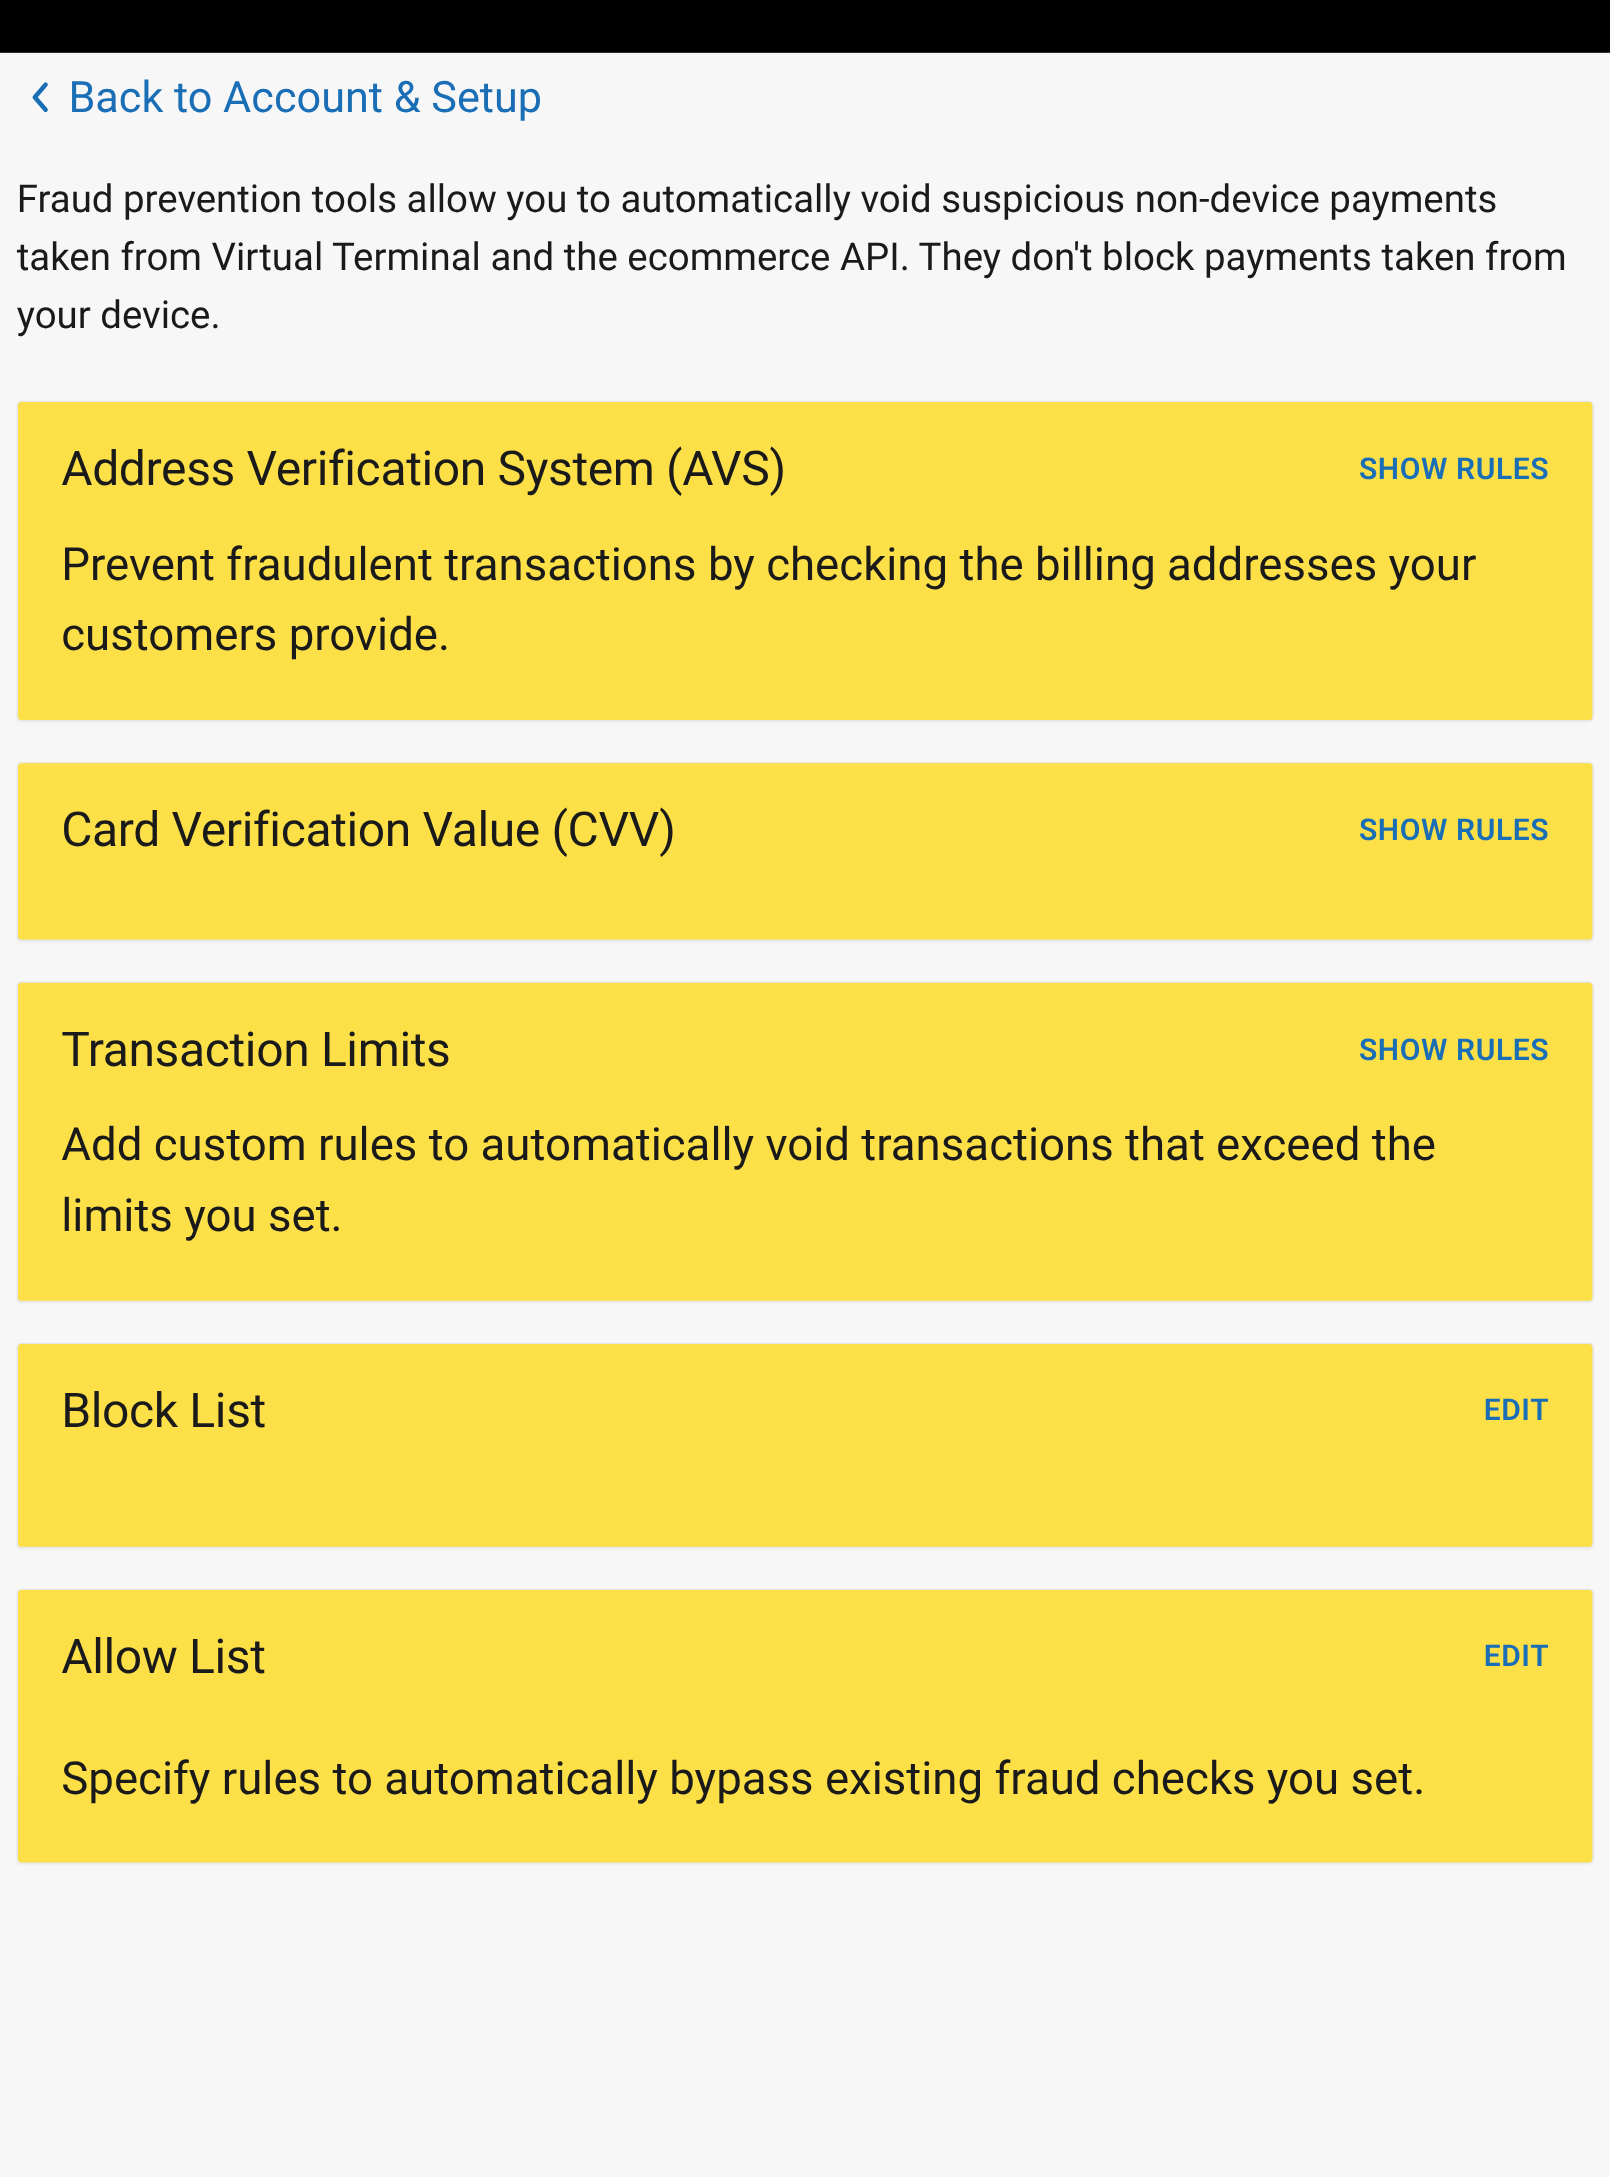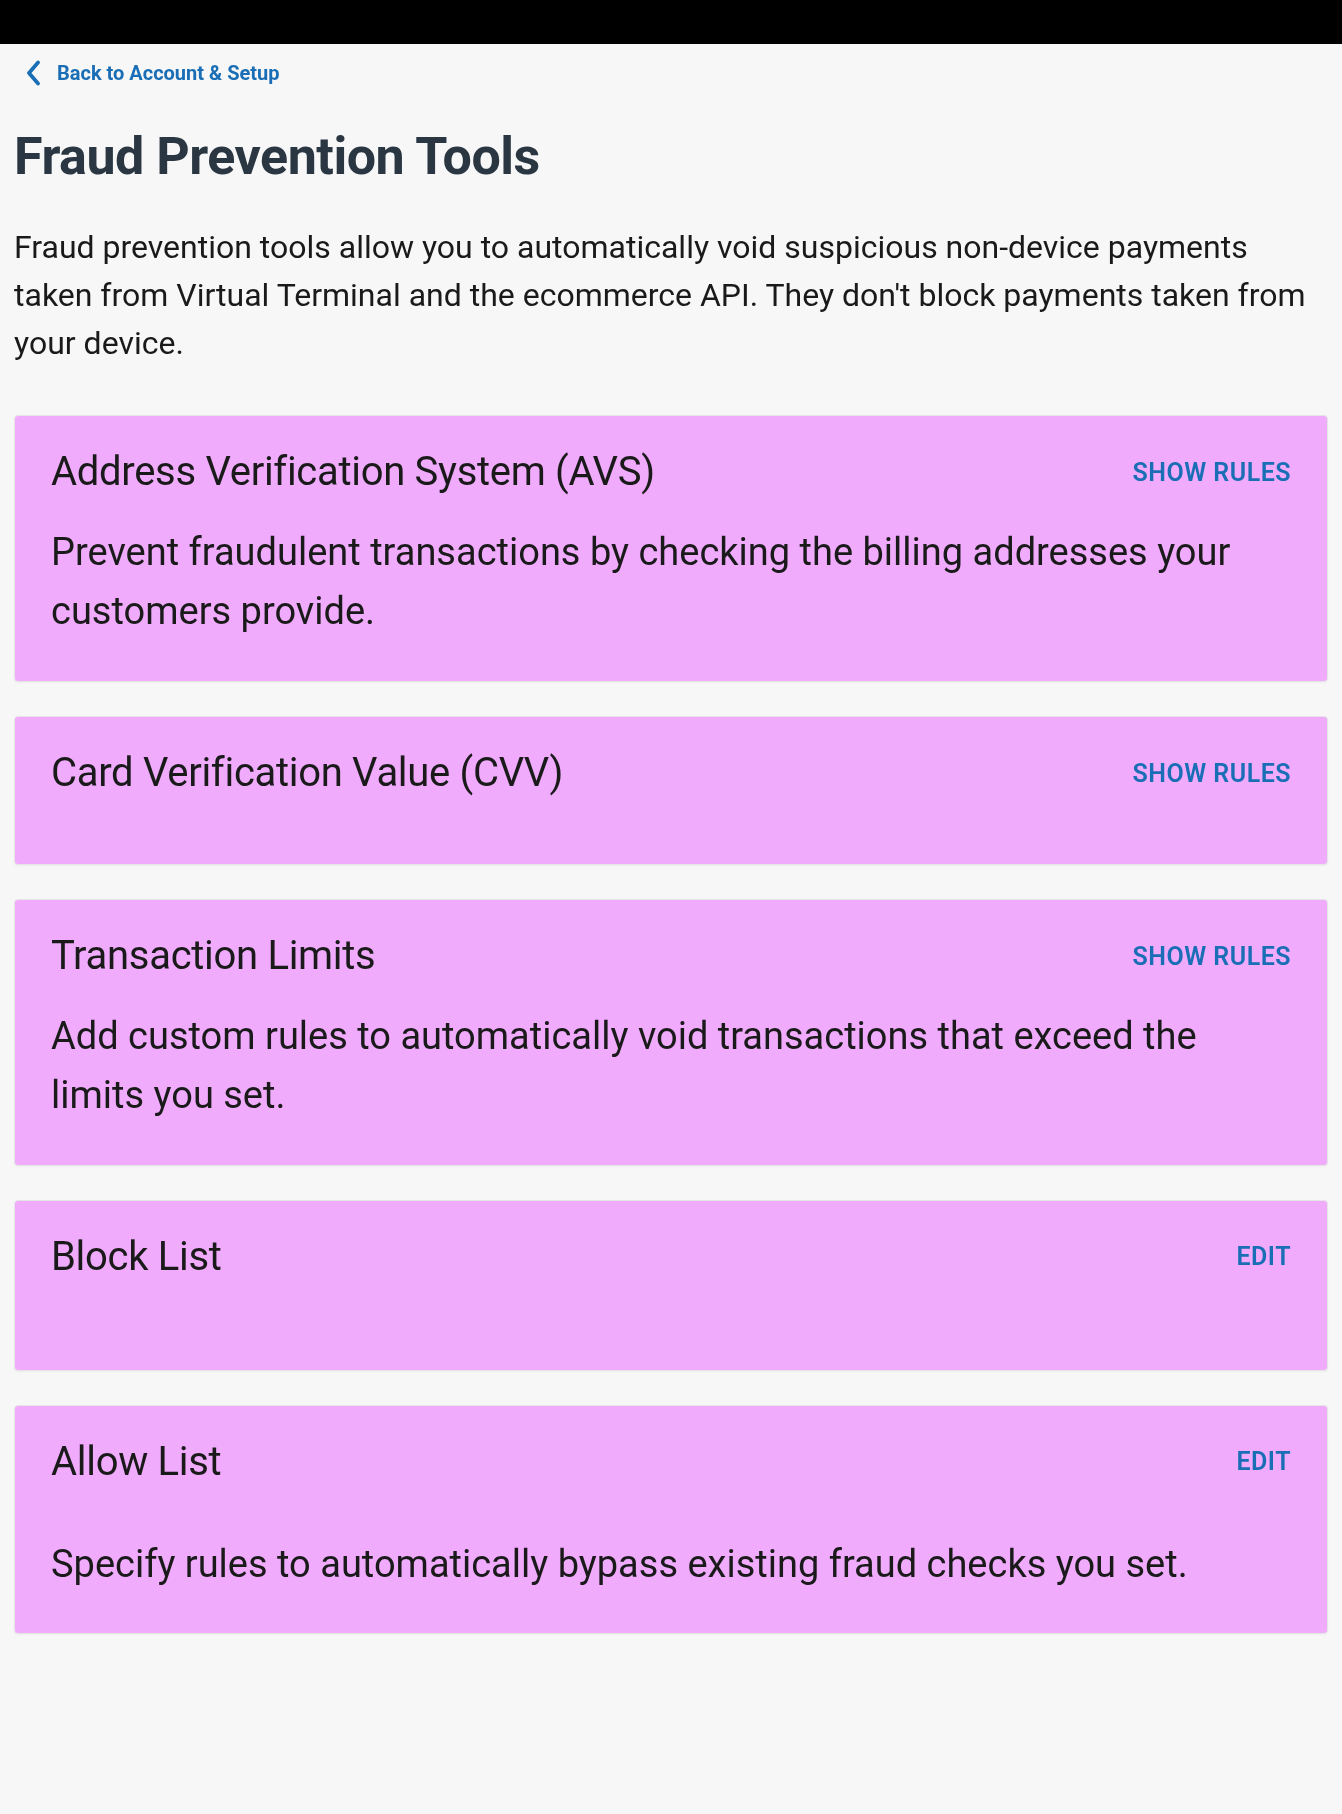--- a/index.html
+++ b/index.html
@@ -17,22 +17,22 @@
       height: 44px;
       width: 100%;
     }
     .content {
       padding: 16px 14px 20px 14px;
     }
     .back-link {
       display: inline-flex;
       align-items: center;
       color: #1a6eb5;
-      font-size: 20px;
-      font-weight: 700;
+      font-size: 36px;
+      font-weight: 400;
       text-decoration: none;
       margin-bottom: 40px;
       cursor: pointer;
       padding-left: 12px;
     }
     .back-link .chevron {
       margin-right: 16px;
       display: inline-flex;
       align-items: center;
     }
@@ -48,21 +48,21 @@
       letter-spacing: -0.5px;
     }
     .page-description {
       font-size: 32px;
       line-height: 1.5;
       color: #1a1a1a;
       margin-bottom: 48px;
       font-weight: 400;
     }
     .card {
-      background-color: #f0abfc;
+      background-color: #fde047;
       border: 1px solid #e5e5e5;
       border-radius: 4px;
       padding: 32px 36px 40px 36px;
       margin-bottom: 34px;
       box-shadow: 0 1px 2px rgba(0,0,0,0.04);
     }
     .card-header {
       display: flex;
       justify-content: space-between;
       align-items: center;
@@ -112,21 +112,20 @@
 
   <a class="back-link">
     <span class="chevron">
       <svg viewBox="0 0 10 16" fill="none" stroke="#1a6eb5" stroke-width="2.5" stroke-linecap="round" stroke-linejoin="round">
         <polyline points="8,1 2,8 8,15"></polyline>
       </svg>
     </span>
     <span>Back to Account &amp; Setup</span>
   </a>
 
-  <h1 class="page-title">Fraud Prevention Tools</h1>
 
   <p class="page-description">Fraud prevention tools allow you to automatically void suspicious non-device payments taken from Virtual Terminal and the ecommerce API. They don't block payments taken from your device.</p>
 
   <div class="card">
     <div class="card-header card-header-offset">
       <div class="card-title">Address Verification System (AVS)</div>
       <div class="card-action">SHOW RULES</div>
     </div>
     <p class="card-description">Prevent fraudulent transactions by checking the billing addresses your customers provide.</p>
   </div>

